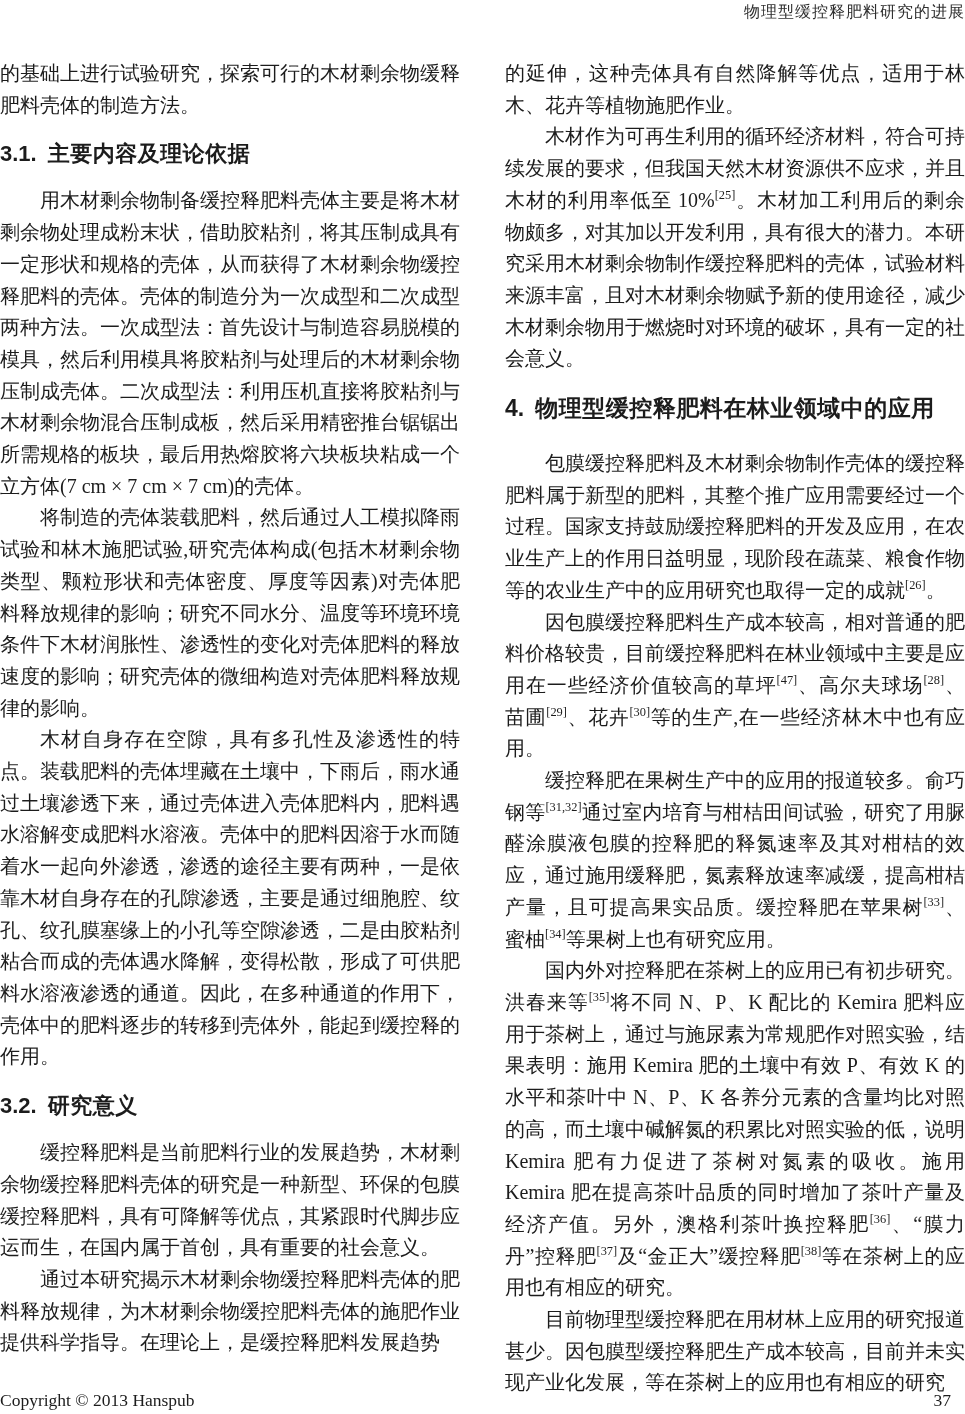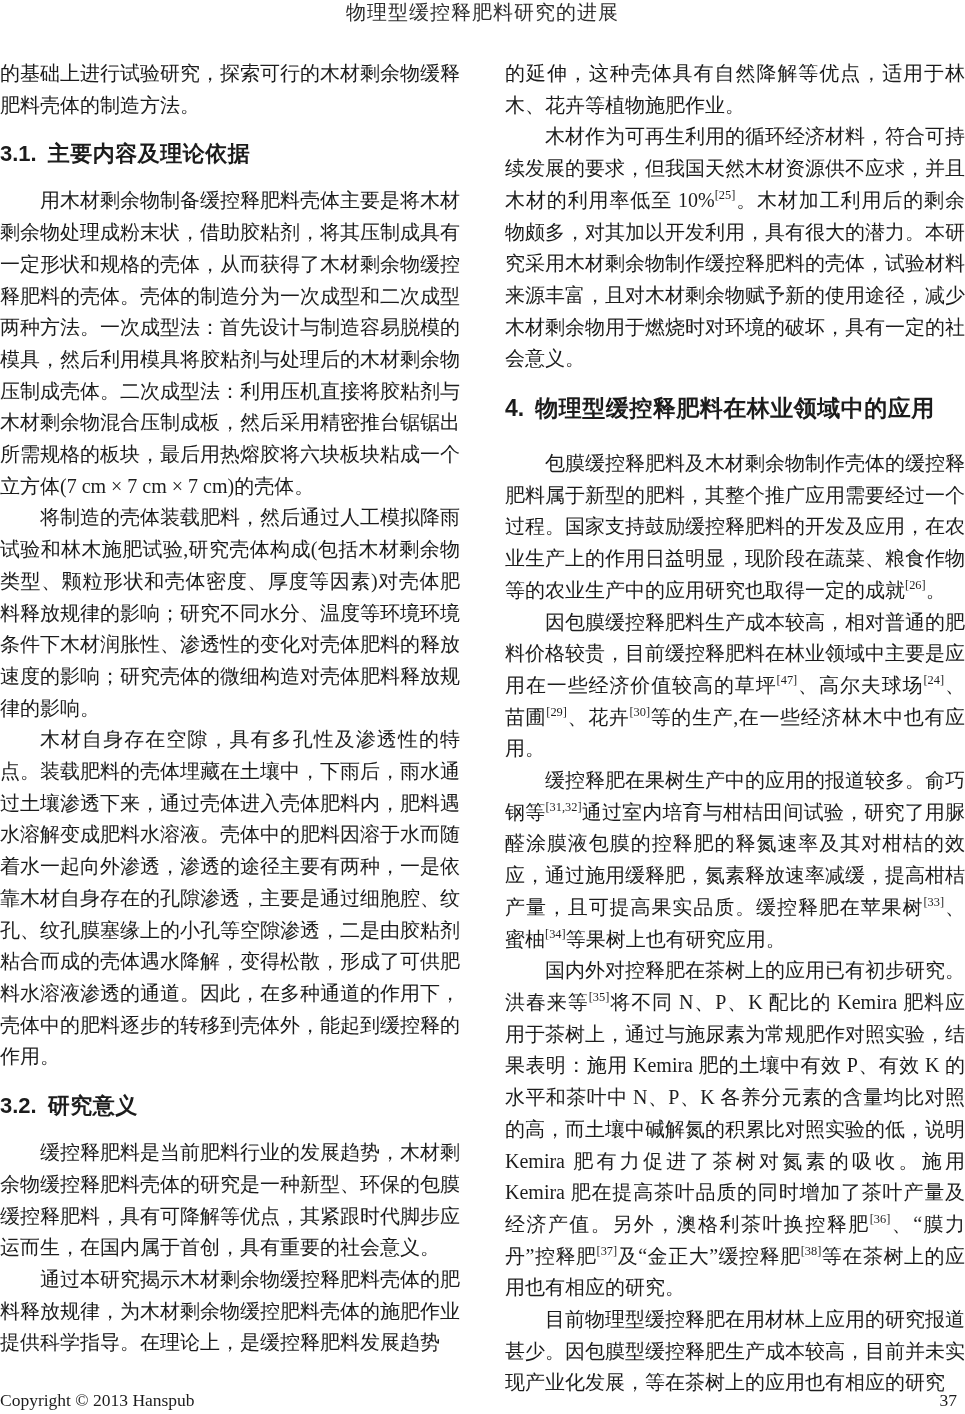--- a/index.html
+++ b/index.html
@@ -6,22 +6,22 @@
   body {
     width:965px; height:1414px;
     background:#ffffff;
     color:#1c1c1c;
     font-family:"Liberation Serif","DejaVu Serif",serif;
     position:relative;
     overflow:hidden;
   }
   .page-title {
     position:absolute; top:0; left:0; width:965px;
-    text-align:center;
-    font-size:20px; line-height:24px;
+    text-align:right;
+    font-size:16px; line-height:24px;
     color:#2e2e2e;
     letter-spacing:1px;
   }
   .columns {
     position:absolute; top:58px; left:0; width:965px;
     display:flex;
   }
   .column { width:460px; }
   .column.right { margin-left:45px; }
   .para {
@@ -58,21 +58,21 @@
   .h-text {
     font-family:"Liberation Sans","DejaVu Sans",sans-serif;
     letter-spacing:0.5px;
   }
   .footer {
     position:absolute; top:1389px; left:0; width:965px;
     display:flex; justify-content:space-between;
     font-size:17.5px; line-height:22px;
     color:#1c1c1c;
   }
-  .footer .page-num { padding-right:8px; }
+  .footer .page-num { padding-right:14px; }
 </style>
 </head>
 <body>
 
 <div class="page-title">物理型缓控释肥料研究的进展</div>
 
 <div class="columns">
   <div class="column left">
       <p class="para">的基础上进行试验研究，探索可行的木材剩余物缓释肥料壳体的制造方法。</p>
       <div class="sec-heading"><span class="h-num">3.1.</span><span class="h-text">主要内容及理论依据</span></div>
@@ -81,21 +81,21 @@
       <p class="para indent">木材自身存在空隙，具有多孔性及渗透性的特点。装载肥料的壳体埋藏在土壤中，下雨后，雨水通过土壤渗透下来，通过壳体进入壳体肥料内，肥料遇水溶解变成肥料水溶液。壳体中的肥料因溶于水而随着水一起向外渗透，渗透的途径主要有两种，一是依靠木材自身存在的孔隙渗透，主要是通过细胞腔、纹孔、纹孔膜塞缘上的小孔等空隙渗透，二是由胶粘剂粘合而成的壳体遇水降解，变得松散，形成了可供肥料水溶液渗透的通道。因此，在多种通道的作用下，壳体中的肥料逐步的转移到壳体外，能起到缓控释的作用。</p>
       <div class="sec-heading"><span class="h-num">3.2.</span><span class="h-text">研究意义</span></div>
       <p class="para indent">缓控释肥料是当前肥料行业的发展趋势，木材剩余物缓控释肥料壳体的研究是一种新型、环保的包膜缓控释肥料，具有可降解等优点，其紧跟时代脚步应运而生，在国内属于首创，具有重要的社会意义。</p>
       <p class="para indent">通过本研究揭示木材剩余物缓控释肥料壳体的肥料释放规律，为木材剩余物缓控肥料壳体的施肥作业提供科学指导。在理论上，是缓控释肥料发展趋势</p>
     </div>
   <div class="column right">
       <p class="para">的延伸，这种壳体具有自然降解等优点，适用于林木、花卉等植物施肥作业。</p>
       <p class="para indent">木材作为可再生利用的循环经济材料，符合可持续发展的要求，但我国天然木材资源供不应求，并且木材的利用率低至 10%<sup>[25]</sup>。木材加工利用后的剩余物颇多，对其加以开发利用，具有很大的潜力。本研究采用木材剩余物制作缓控释肥料的壳体，试验材料来源丰富，且对木材剩余物赋予新的使用途径，减少木材剩余物用于燃烧时对环境的破坏，具有一定的社会意义。</p>
       <div class="chapter-heading"><span class="h-num">4.</span><span class="h-text">物理型缓控释肥料在林业领域中的应用</span></div>
       <p class="para indent">包膜缓控释肥料及木材剩余物制作壳体的缓控释肥料属于新型的肥料，其整个推广应用需要经过一个过程。国家支持鼓励缓控释肥料的开发及应用，在农业生产上的作用日益明显，现阶段在蔬菜、粮食作物等的农业生产中的应用研究也取得一定的成就<sup>[26]</sup>。</p>
-      <p class="para indent">因包膜缓控释肥料生产成本较高，相对普通的肥料价格较贵，目前缓控释肥料在林业领域中主要是应用在一些经济价值较高的草坪<sup>[47]</sup>、高尔夫球场<sup>[24]</sup>、苗圃<sup>[29]</sup>、花卉<sup>[30]</sup>等的生产,在一些经济林木中也有应用。</p>
+      <p class="para indent">因包膜缓控释肥料生产成本较高，相对普通的肥料价格较贵，目前缓控释肥料在林业领域中主要是应用在一些经济价值较高的草坪<sup>[47]</sup>、高尔夫球场<sup>[28]</sup>、苗圃<sup>[29]</sup>、花卉<sup>[30]</sup>等的生产,在一些经济林木中也有应用。</p>
       <p class="para indent">缓控释肥在果树生产中的应用的报道较多。俞巧钢等<sup>[31,32]</sup>通过室内培育与柑桔田间试验，研究了用脲醛涂膜液包膜的控释肥的释氮速率及其对柑桔的效应，通过施用缓释肥，氮素释放速率减缓，提高柑桔产量，且可提高果实品质。缓控释肥在苹果树<sup>[33]</sup>、蜜柚<sup>[34]</sup>等果树上也有研究应用。</p>
       <p class="para indent">国内外对控释肥在茶树上的应用已有初步研究。洪春来等<sup>[35]</sup>将不同 N、P、K 配比的 Kemira 肥料应用于茶树上，通过与施尿素为常规肥作对照实验，结果表明：施用 Kemira 肥的土壤中有效 P、有效 K 的水平和茶叶中 N、P、K 各养分元素的含量均比对照的高，而土壤中碱解氮的积累比对照实验的低，说明 Kemira 肥有力促进了茶树对氮素的吸收。施用 Kemira 肥在提高茶叶品质的同时增加了茶叶产量及经济产值。另外，澳格利茶叶换控释肥<sup>[36]</sup>、“膜力丹”控释肥<sup>[37]</sup>及“金正大”缓控释肥<sup>[38]</sup>等在茶树上的应用也有相应的研究。</p>
       <p class="para indent">目前物理型缓控释肥在用材林上应用的研究报道甚少。因包膜型缓控释肥生产成本较高，目前并未实现产业化发展，等在茶树上的应用也有相应的研究</p>
     </div>
 </div>
 
 <div class="footer">
   <span class="copyright">Copyright © 2013 Hanspub</span>
   <span class="page-num">37</span>
 </div>

